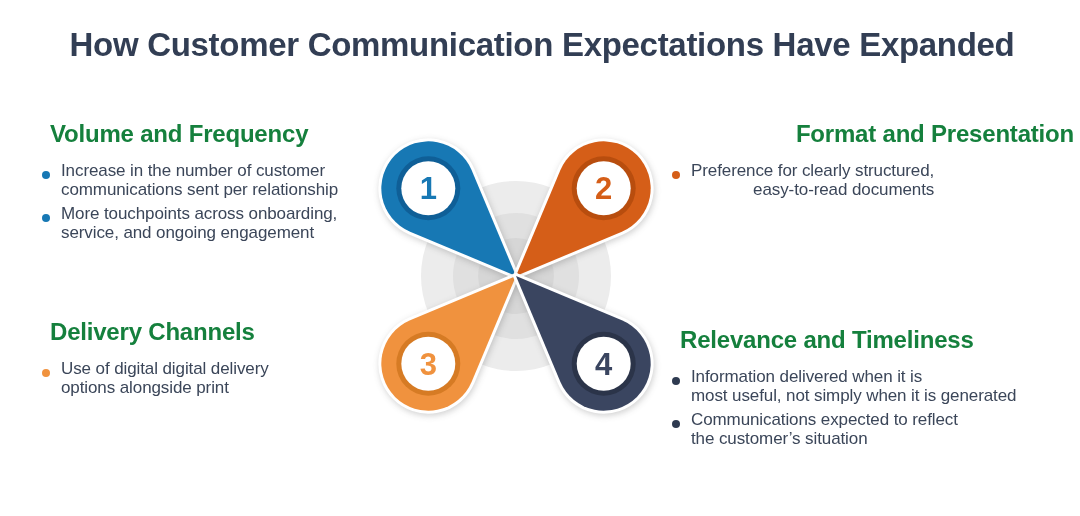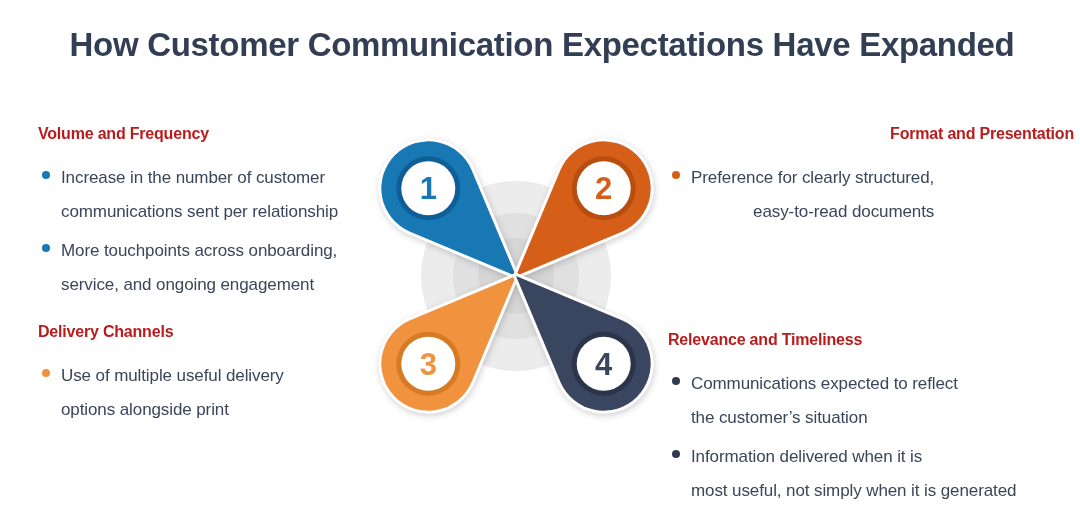--- a/index.html
+++ b/index.html
@@ -12,32 +12,32 @@
     color:#323e54;letter-spacing:-0.3px;
   }
 
   .quad{position:absolute;width:370px;}
   .q1{left:38px;top:122px;}
   .q2{left:668px;top:122px;width:406px;text-align:right;}
   .q3{left:38px;top:320px;}
   .q4{left:668px;top:328px;width:406px;}
 
   .quad h2{
-    margin:0 0 15px 0;font-size:16px;line-height:24px;font-weight:700;
-    color:#b91c1c;letter-spacing:-0.2px;
+    margin:0 0 15px 12px;font-size:24px;line-height:24px;font-weight:700;
+    color:#15803d;letter-spacing:-0.2px;
   }
   .blist{list-style:none;margin:0;padding:0 0 0 4px;display:flex;flex-direction:column;gap:5px;}
   .bitem{display:flex;gap:11px;}
   .dot{flex:0 0 8px;width:8px;height:8px;border-radius:50%;margin-top:10px;}
   .q1 .dot{background:#1778b4;}
   .q2 .dot{background:#d55e18;}
   .q3 .dot{background:#f0923e;}
   .q4 .dot{background:#2e3a50;}
   .btext{
-    font-size:17px;line-height:34px;color:#3b4659;
+    font-size:17px;line-height:19px;color:#3b4659;
     letter-spacing:-0.1px;white-space:pre-line;
   }
 
   .diagram{position:absolute;left:336px;top:96px;}
   .r1{fill:#ececec;} .r2{fill:#e0e0e0;} .r3{fill:#d6d6d6;}
   .petal path{stroke:#ffffff;stroke-width:6;paint-order:stroke;stroke-linejoin:round;}
   .petal{filter:drop-shadow(1px 2px 3px rgba(40,40,40,0.22));}
   .p1{fill:#1778b4;} .p2{fill:#d55e18;} .p3{fill:#f0923e;} .p4{fill:#3a4560;}
   .br1{fill:#0f5f97;} .br2{fill:#b84d0e;} .br3{fill:#d67b24;} .br4{fill:#2b3449;}
   .bw{fill:#ffffff;}
@@ -79,38 +79,38 @@
 easy-to-read documents</span>
       </li>
     </ul>
   </section>
 
   <section class="quad q3">
     <h2>Delivery Channels</h2>
     <ul class="blist">
       <li class="bitem">
         <span class="dot"></span>
-        <span class="btext">Use of multiple useful delivery
+        <span class="btext">Use of digital digital delivery
 options alongside print</span>
       </li>
     </ul>
   </section>
 
   <section class="quad q4">
     <h2>Relevance and Timeliness</h2>
     <ul class="blist">
       <li class="bitem">
         <span class="dot"></span>
-        <span class="btext">Communications expected to reflect
-the customer’s situation</span>
+        <span class="btext">Information delivered when it is
+most useful, not simply when it is generated</span>
       </li>
       <li class="bitem">
         <span class="dot"></span>
-        <span class="btext">Information delivered when it is
-most useful, not simply when it is generated</span>
+        <span class="btext">Communications expected to reflect
+the customer’s situation</span>
       </li>
     </ul>
   </section>
 
   <svg class="diagram" width="360" height="360" viewBox="0 0 360 360" aria-hidden="true">
     <g transform="translate(180,180)">
       <circle class="r1" r="95"></circle>
       <circle class="r2" r="63"></circle>
       <circle class="r3" r="38"></circle>
 

